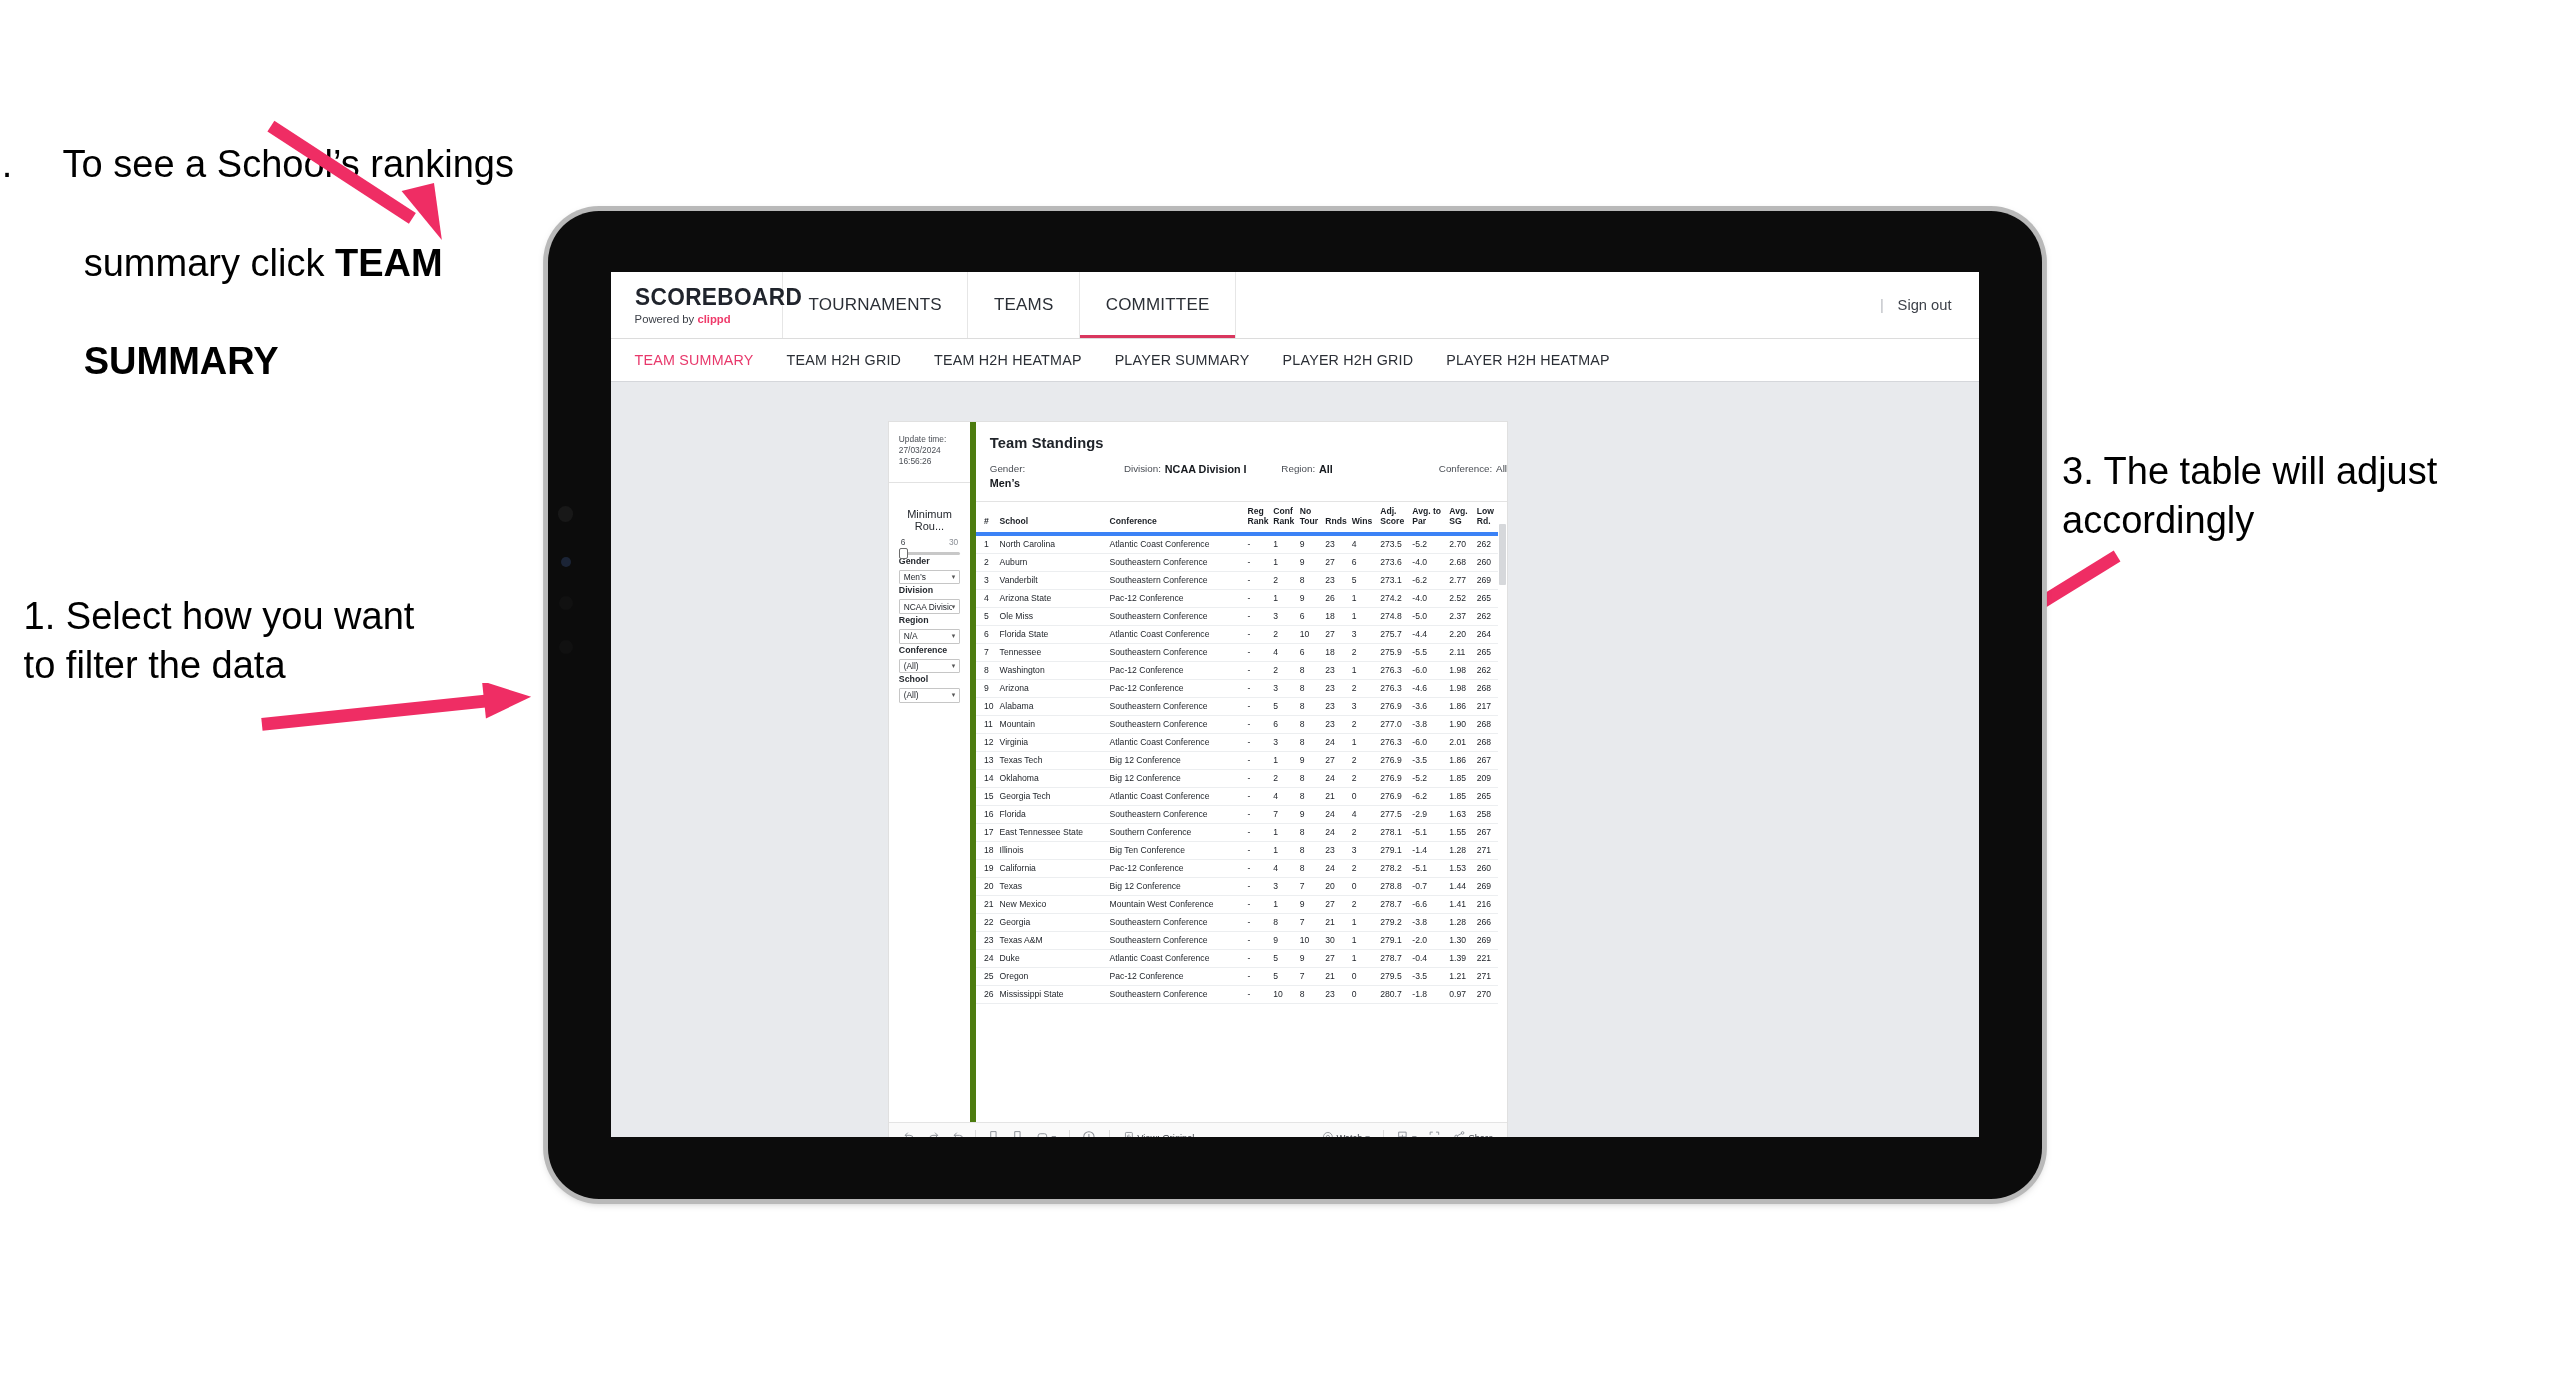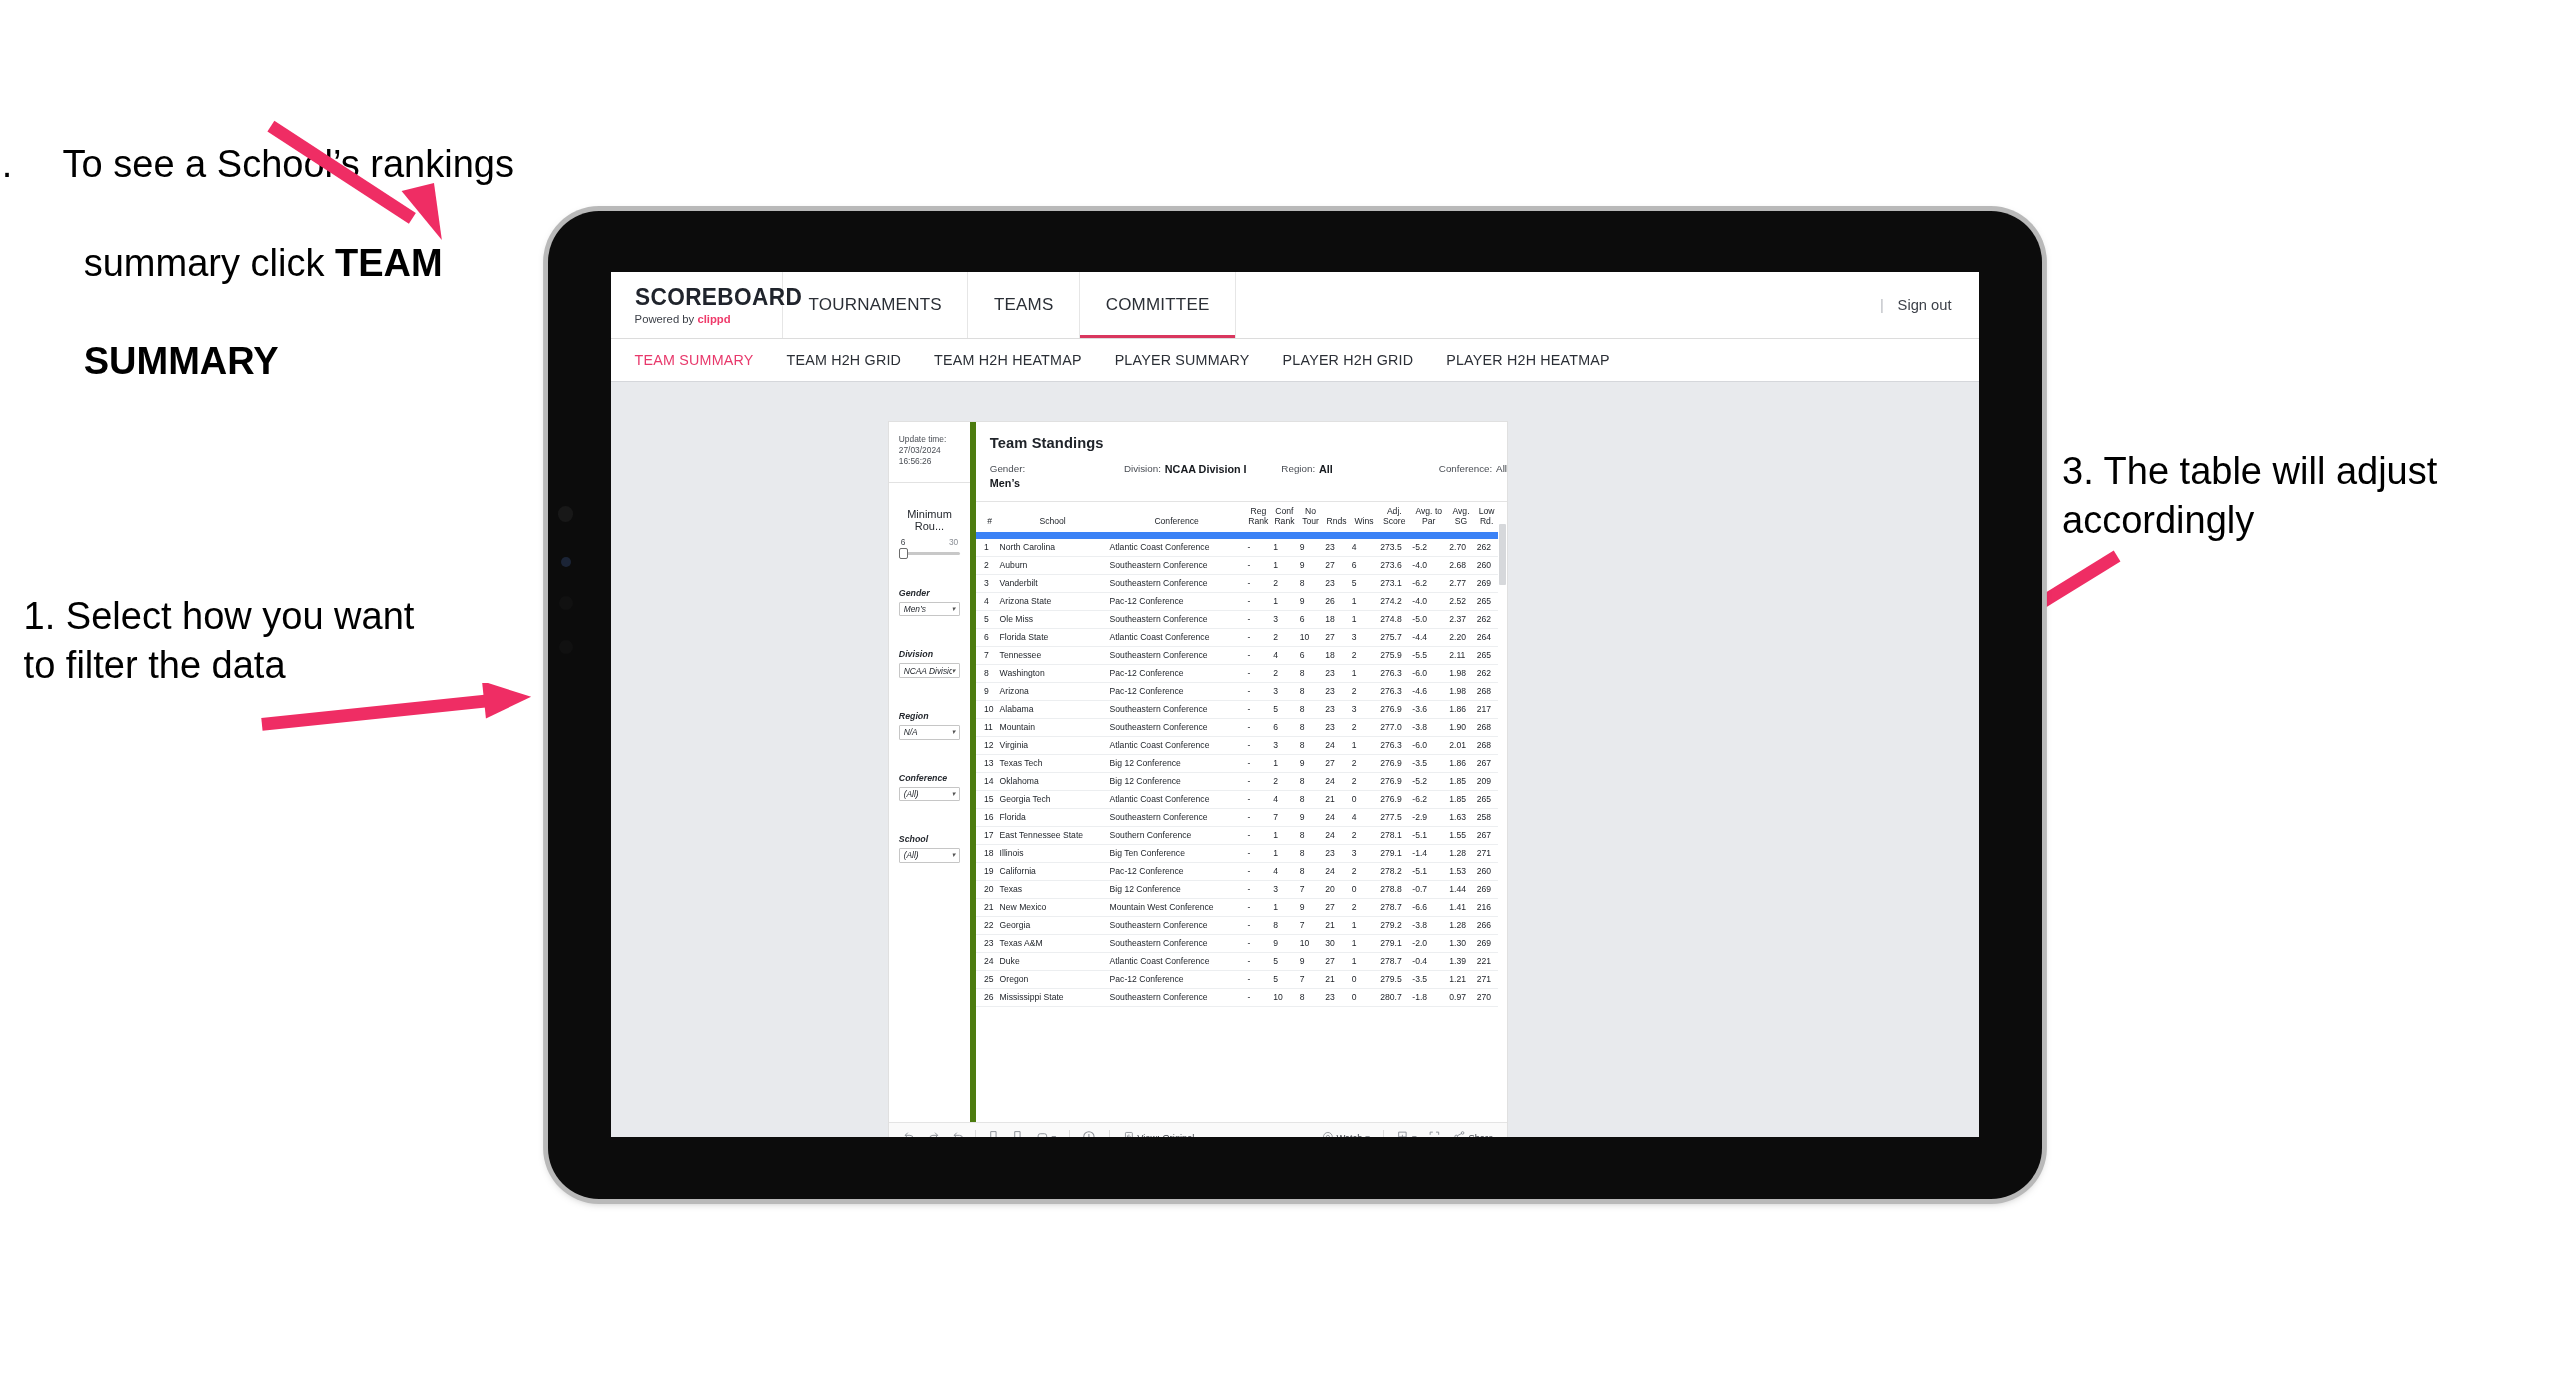--- a/index.html
+++ b/index.html
@@ -113,21 +113,21 @@
   }
   #viz-body { display:flex; flex:1; min-height:0; }
 
   
   #filters {
     width: 87px; border-right:6px solid #4d7c0f; padding: 11.8px 9.8px 0 9.8px;
     display:flex; flex-direction:column;
   }
   #update-time { font-size: 8.4px; color:#4a4e55; line-height:1.35; }
   #filters .rule { border-top:1px solid #e2e2e2; margin: 13.8px -9.8px 0 -9.8px; }
-  .f-group { margin-top: 33px; font-style: italic; }
+  .f-group { margin-top: 1px; }
   .f-label { font-size: 8.8px; font-weight:700; color:#24282e; margin-bottom:3.9px; }
   .f-select {
     height: 14.7px; border:1px solid #c6c6c6; background:#fff; border-radius:1px;
     display:flex; align-items:center; padding: 0 3.9px;
     font-size: 8.4px; color:#22262c;
   }
   .f-select .val { flex:1; overflow:hidden; white-space:nowrap; }
   .f-select .caret { font-size:6.9px; color:#555; }
   #slider-group { margin-top: 25.6px; text-align:center; }
   #slider-title { font-size:11px; color:#24282e; font-weight:400; }
@@ -150,23 +150,23 @@
   #viz-meta .mi.plain .v { font-weight:400; font-size:9.8px; color:#3c4047; }
   #viz-meta .m1 { width: 149px; flex-direction: column; }
   #viz-meta .m2 { width: 175px; }
   #viz-meta .m3 { width: 175px; }
 
   #table-scroll { flex:1; min-height:0; border-top:1px solid #e3e3e3;
                   position:relative; overflow:hidden; }
   table.standings { border-collapse: collapse; width: 100%;
                     font-size: 8.6px; color:#22262c; table-layout: fixed; }
   table.standings th {
-    font-weight:400; text-align:center; vertical-align: bottom;
+    font-weight:700; text-align:left; vertical-align: bottom;
     padding: 4.9px 2px 4.9px 2px; line-height:1.15;
-    border-bottom:7px solid #3b82f6; color:#1b1f25;
+    border-bottom:4px solid #3b82f6; color:#1b1f25;
   }
   table.standings td {
     padding: 3.5px 2px; border-bottom:1px solid #eceef0; vertical-align:middle;
     white-space:nowrap; overflow:hidden;
   }
   .col-rank   { width: 21.6px; padding-left:7.9px !important;}
   .col-school { width: 110px; }
   .col-conf   { width: 138px; }
   .col-reg    { width: 25.6px; }
   .col-confr  { width: 26.5px; }

